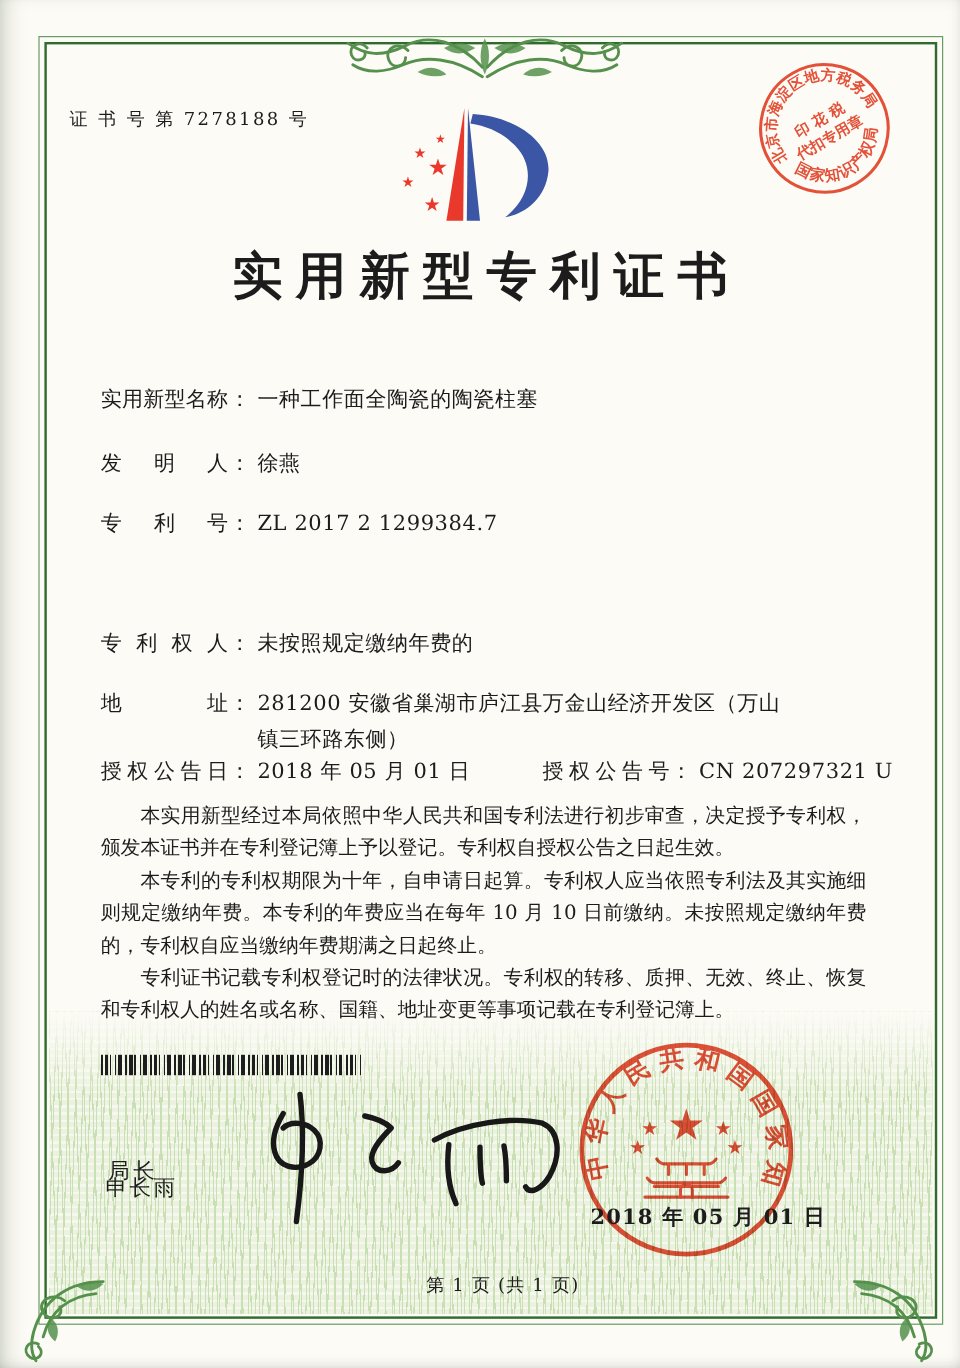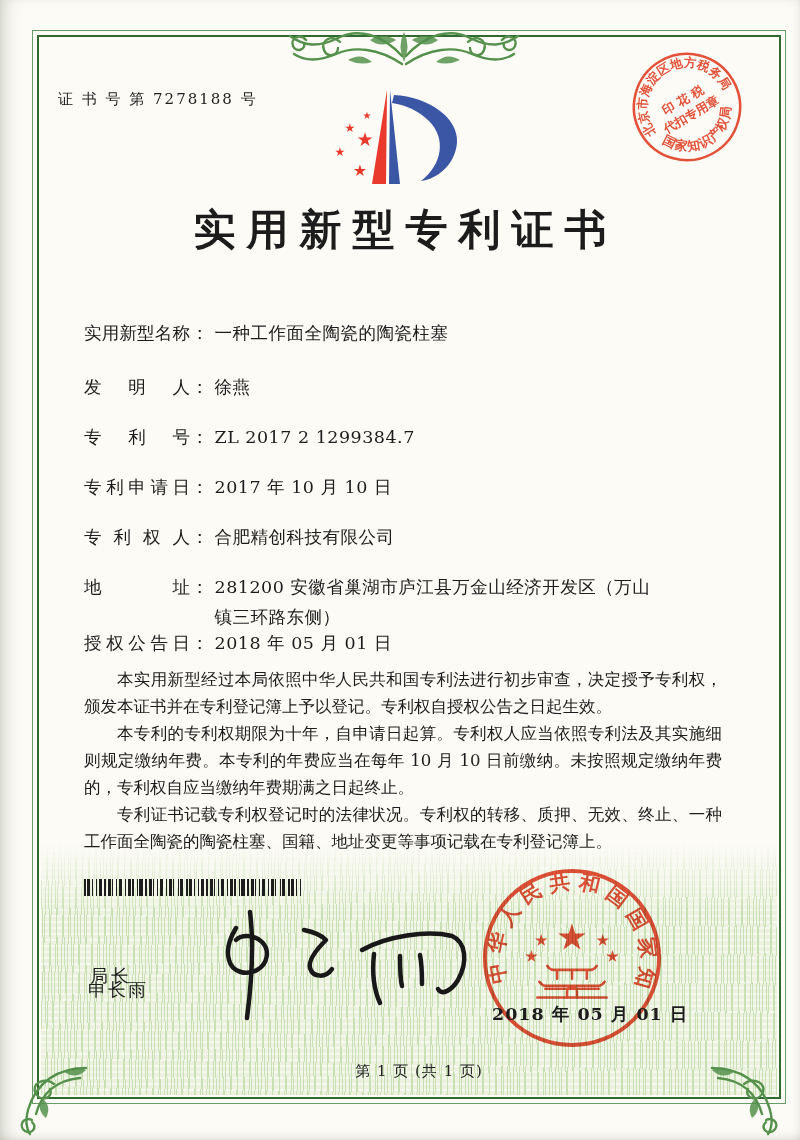--- a/index.html
+++ b/index.html
@@ -145,37 +145,37 @@
 
   <div class="field f-name">
     <span class="flabel">实用新型名称</span><span class="fcolon">：</span><span class="fvalue">一种工作面全陶瓷的陶瓷柱塞</span>
   </div>
   <div class="field f-inventor">
     <span class="flabel">发明人</span><span class="fcolon">：</span><span class="fvalue">徐燕</span>
   </div>
   <div class="field f-patno">
     <span class="flabel">专利号</span><span class="fcolon">：</span><span class="fvalue">ZL 2017 2 1299384.7</span>
   </div>
-  <div class="field f-filing">
-    <span class="flabel">专利申请日</span><span class="fcolon">：</span><span class="fvalue">2017 年 10 月 10 日</span>
-  </div>
   <div class="field f-owner">
-    <span class="flabel">专利权人</span><span class="fcolon">：</span><span class="fvalue">合肥精创科技有限公司</span>
+    <span class="flabel">专利权人</span><span class="fcolon">：</span><span class="fvalue">未按照规定缴纳年费的</span>
   </div>
   <div class="field f-addr">
     <span class="flabel">地址</span><span class="fcolon">：</span><span class="fvalue addr">281200 安徽省巢湖市庐江县万金山经济开发区（万山镇三环路东侧）</span>
   </div>
   <div class="field f-grantd">
     <span class="flabel">授权公告日</span><span class="fcolon">：</span><span class="fvalue">2018 年 05 月 01 日</span>
+  </div>
+  <div class="field f-grantn">
+    <span class="flabel">授权公告号</span><span class="fcolon">：</span><span class="fvalue">CN 207297321 U</span>
   </div>
 
   <div class="body-text">
     <p>本实用新型经过本局依照中华人民共和国专利法进行初步审查，决定授予专利权，颁发本证书并在专利登记簿上予以登记。专利权自授权公告之日起生效。</p>
     <p>本专利的专利权期限为十年，自申请日起算。专利权人应当依照专利法及其实施细则规定缴纳年费。本专利的年费应当在每年 10 月 10 日前缴纳。未按照规定缴纳年费的，专利权自应当缴纳年费期满之日起终止。</p>
-    <p>专利证书记载专利权登记时的法律状况。专利权的转移、质押、无效、终止、一种工作面全陶瓷的陶瓷柱塞、国籍、地址变更等事项记载在专利登记簿上。</p>
+    <p>专利证书记载专利权登记时的法律状况。专利权的转移、质押、无效、终止、恢复和专利权人的姓名或名称、国籍、地址变更等事项记载在专利登记簿上。</p>
   </div>
 
   <div class="barcode"></div>
 
   <div class="signoff-title">局长</div>
   <div class="signoff-name">申长雨</div>
 
   <div class="signature">
     <svg width="290" height="125" viewBox="0 0 290 125">
       <path d="M24,30 C18,40 14,52 17,62 C20,74 34,78 45,72 C56,66 58,52 50,44 C43,37 30,36 24,42"></path>

